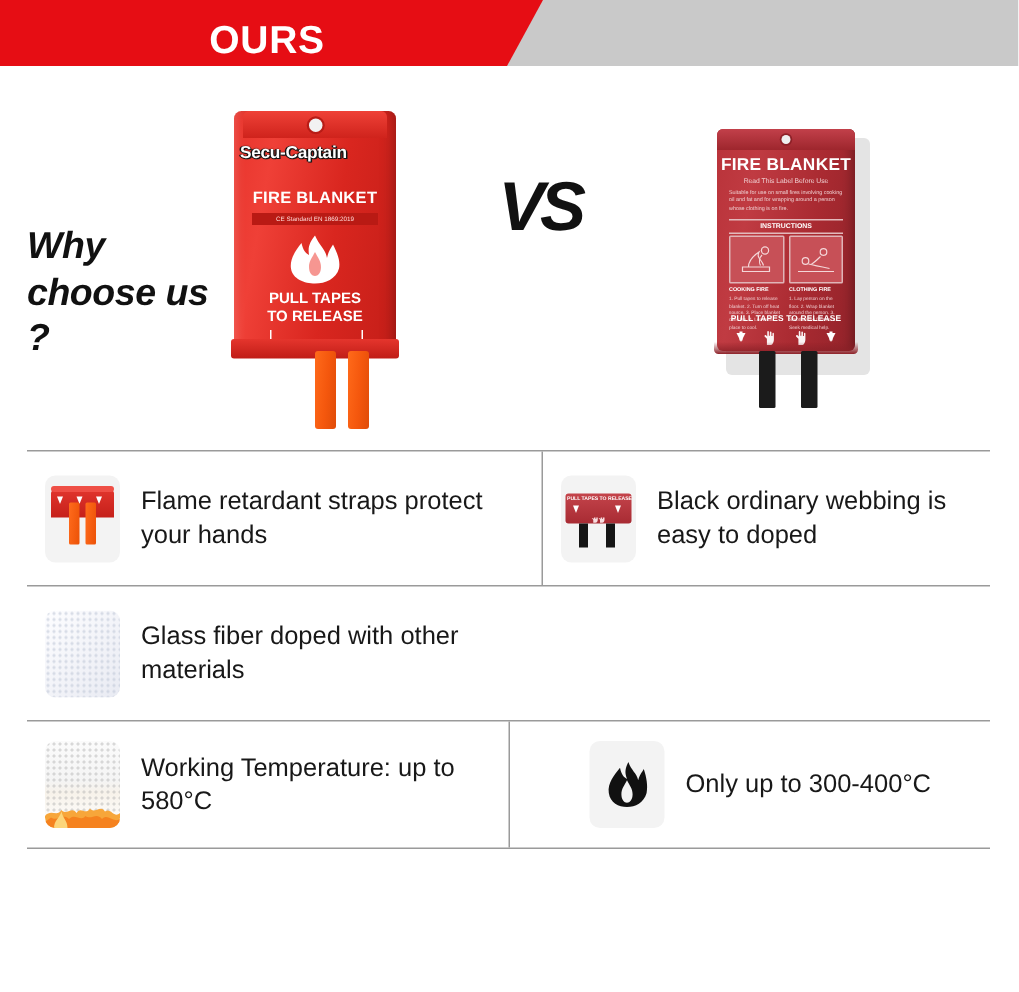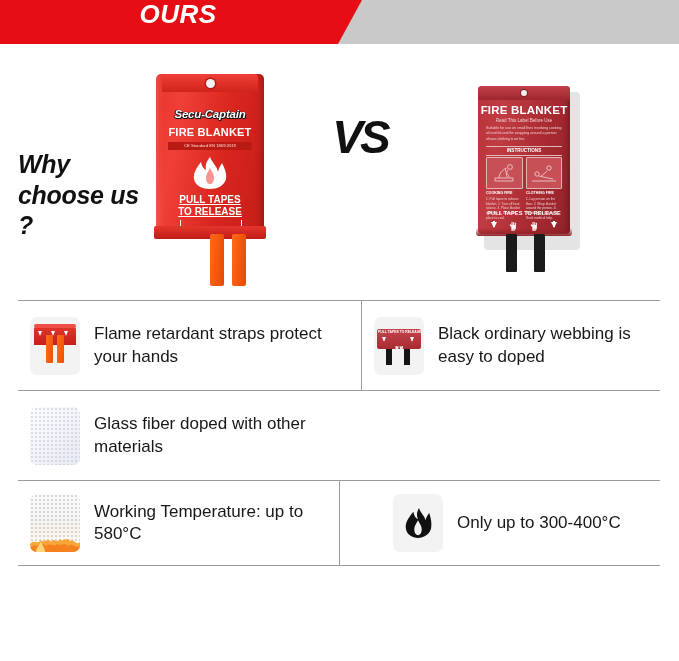--- a/index.html
+++ b/index.html
@@ -19,23 +19,23 @@
   .header-gray {
     position:absolute; left:0; top:0; width:679px; height:44px;
     background:#c9c9c9;
   }
   .header-red {
     position:absolute; left:0; top:0; width:395px; height:44px;
     background:#e60d14;
     clip-path: polygon(0 0, 362px 0, 338px 100%, 0 100%);
   }
   .header-label {
-    position:absolute; top:0; height:28px;
+    position:absolute; top:12px; height:28px;
     display:flex; align-items:center; justify-content:center;
-    font-weight:bold; font-style:italic;
+    font-weight:bold; 
     letter-spacing:0.5px;
   }
   .header-ours {
     left:98px; width:160px;
     color:#ffffff; font-size:26px;
   }
   .header-others {
     left:430px; width:180px;
     color:#1a1a1a; font-size:25px;
   }
@@ -67,23 +67,23 @@
     background:linear-gradient(180deg,#ef4137,#cf231c);
     border-radius:4px 4px 0 0;
   }
   .pouch-ours .hole {
     position:absolute; left:50px; top:5px; width:9px; height:9px;
     border-radius:50%;
     background:#f2f2f2;
     box-shadow:0 0 0 1.5px #b81c16;
   }
   .brand {
-    position:absolute; left:4px; top:34px; width:100px;
-    text-align:center;
-    font-size:11.5px; font-weight:bold; font-style:italic;
+    position:absolute; left:4px; top:22px; width:100px;
+    text-align:left;
+    font-size:11.5px; font-weight:bold; 
     color:#ffffff;
     text-shadow:0 0 1px #000, 1px 1px 0 #1a1a1a, -1px 0 0 #1a1a1a, 0 1px 0 #1a1a1a;
     letter-spacing:-0.2px;
     white-space:nowrap;
   }
   .blanket-title {
     position:absolute; left:2px; top:52px; width:104px;
     text-align:center; color:#ffffff;
     font-size:11px; font-weight:bold; letter-spacing:0.2px;
   }
@@ -92,21 +92,21 @@
     background:#b91a14;
     color:#ffd9d6; font-size:4.2px; line-height:8px;
     text-align:center; overflow:hidden; white-space:nowrap;
   }
   .flame-white {
     position:absolute; left:34px; top:82px; width:40px; height:34px;
   }
   .pull-tapes {
     position:absolute; left:4px; top:120px; width:100px;
     text-align:center; color:#ffffff;
-    font-size:10px; font-weight:bold; line-height:1.15;text-decoration:underline;
+    font-size:10px; font-weight:bold; line-height:1.15;
   }
   .bracket {
     position:absolute; left:24px; top:146px; width:60px; height:6px;
     border:1.4px solid #fff; border-top:none;
   }
   .arrow-row {
     position:absolute; left:8px; top:152px; width:92px; height:16px;
     display:flex; justify-content:space-around; align-items:center;
   }
   .arrow-down {

